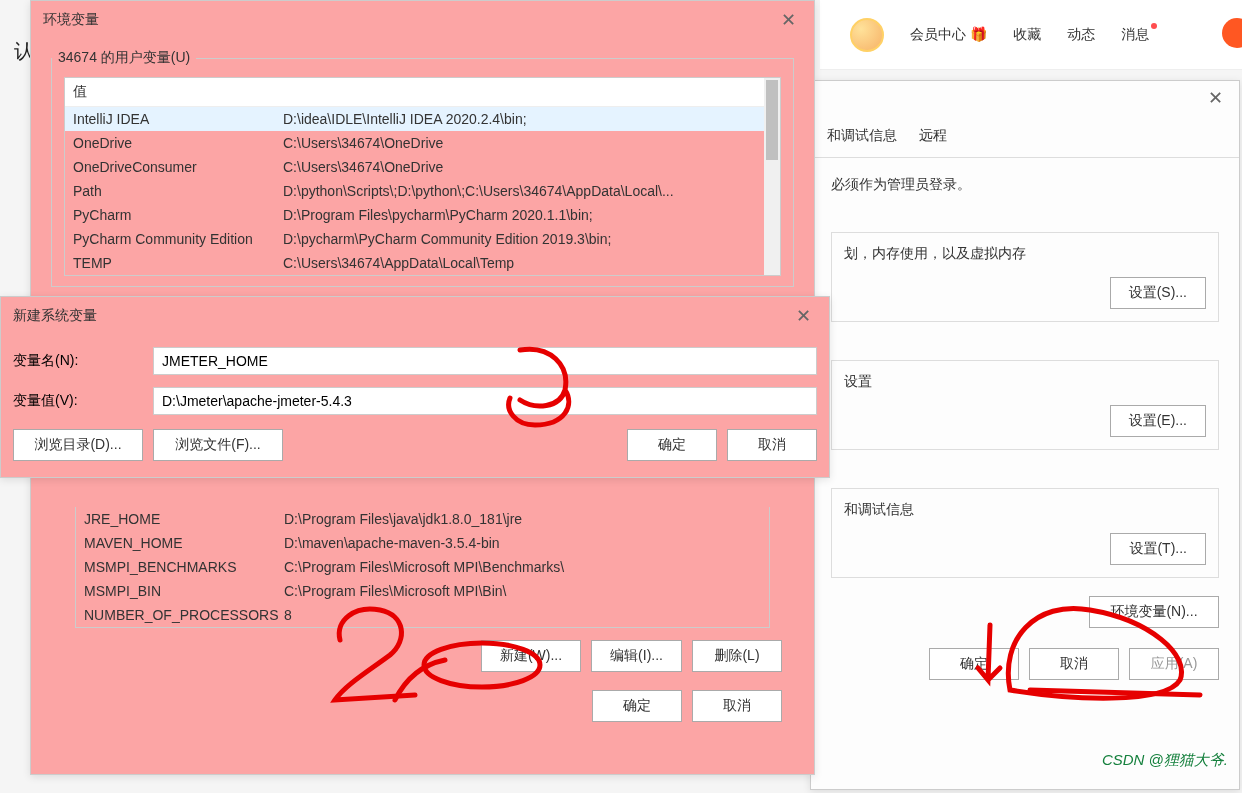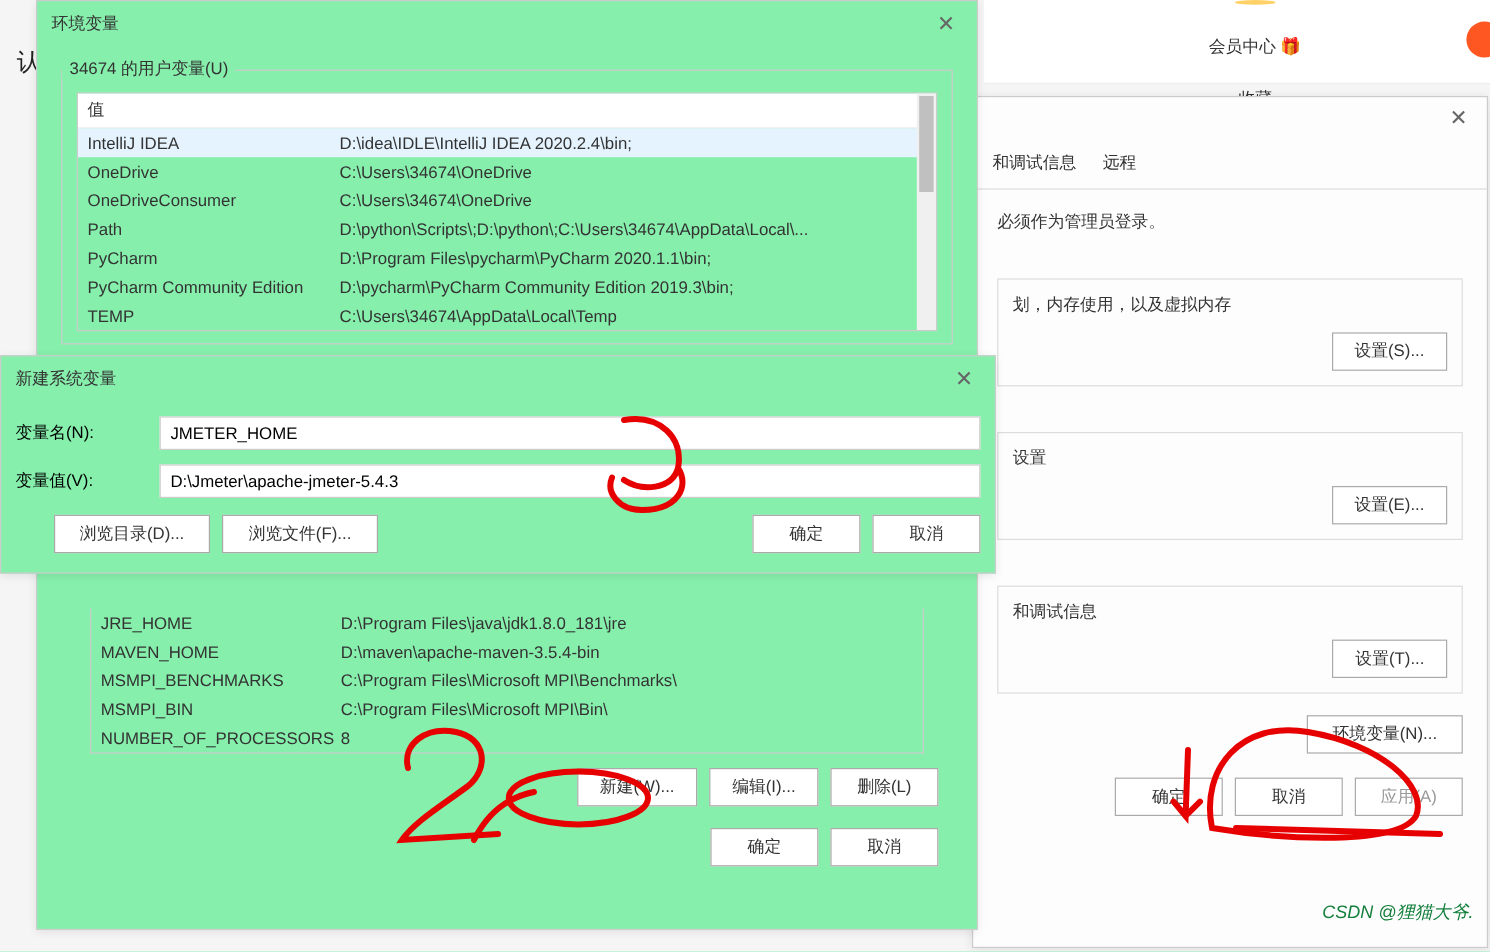--- a/index.html
+++ b/index.html
@@ -1,48 +1,48 @@
 <!DOCTYPE html>
 <html><head>
 <meta charset="utf-8">
 <style>
 * { box-sizing: border-box; margin: 0; padding: 0; font-family: "Microsoft YaHei", "Segoe UI", sans-serif; font-size: 14px; }
 body { background: #f5f5f5; width: 1242px; height: 793px; position: relative; overflow: hidden; }
-.dialog { position: absolute; background: #86efac; border: 1px solid #ccc; box-shadow: 0 2px 8px rgba(0,0,0,0.1); }
+.dialog { position: absolute; background: #fca5a5; border: 1px solid #ccc; box-shadow: 0 2px 8px rgba(0,0,0,0.1); }
 .titlebar { display: flex; justify-content: space-between; align-items: center; padding: 8px 12px; }
 .titlebar .title { color: #333; }
 .close-x { cursor: pointer; color: #666; font-size: 18px; padding: 0 6px; }
 fieldset { border: 1px solid #ccc; margin: 10px 20px; padding: 10px 0; }
 legend { padding: 0 6px; color: #333; }
 .vartable { border: 1px solid #ccc; margin: 0 12px; position: relative; }
 .vartable .header { display: flex; background: #fff; border-bottom: 1px solid #eee; }
 .vartable .header div { padding: 5px 8px; color: #333; }
 .col-name { width: 210px; flex-shrink: 0; }
 .col-val { flex: 1; white-space: nowrap; overflow: hidden; text-overflow: ellipsis; }
 .vartable .row { display: flex; padding: 2px 0; justify-content: flex-end; }
 .vartable .row div { padding: 2px 8px; color: #333; }
 .vartable .row.sel { background: #e5f3ff; }
 .scrollbar { position: absolute; right: 0; top: 0; bottom: 0; width: 16px; background: #f0f0f0; }
 .scrollthumb { background: #c0c0c0; position: absolute; left: 2px; right: 2px; top: 2px; height: 80px; }
 .btn { background: #fff; border: 1px solid #aaa; padding: 6px 18px; cursor: pointer; min-width: 90px; text-align: center; color: #333; }
 .btnrow { display: flex; gap: 10px; justify-content: flex-end; margin: 12px 20px; }
 .btnrow.spread { justify-content: space-between; }
-.formrow { display: flex; align-items: center; margin: 12px 12px; }
+.formrow { display: flex; align-items: center; margin: 12px 12px; gap: 20px; }
 .formrow label { width: 120px; }
 .formrow input { flex: 1; border: 1px solid #ccc; padding: 5px 8px; background: #fff; }
 
 .sysprop { left: 810px; top: 80px; width: 430px; height: 710px; background: #fdfdfd; }
 .tabs { display: flex; gap: 18px; padding: 8px 14px; border-bottom: 1px solid #ddd; }
 .tabs span { color: #333; cursor: pointer; padding: 4px 2px; }
 .syssection { margin: 18px 20px; }
 .syssection p { color: #333; margin-bottom: 14px; }
 .sysbox { border: 1px solid #ddd; padding: 12px; margin-top: 38px; }
 .sysbox .r { display: flex; justify-content: flex-end; margin-top: 10px; }
 
-.topbar { position: absolute; top: 0; left: 820px; right: 0; height: 70px; background: #fff; border-bottom: 1px solid #eee; display: flex; align-items: center; gap: 26px; padding-left: 30px; flex-direction: column; }
+.topbar { position: absolute; top: 0; left: 820px; right: 0; height: 70px; background: #fff; border-bottom: 1px solid #eee; display: flex; align-items: center; gap: 26px; padding-left: 30px; }
 .avatar { width: 34px; height: 34px; border-radius: 50%; background: radial-gradient(circle at 30% 30%, #ffe29a, #f7b267); border: 2px solid #ffd166; }
 .topbar a { color: #333; text-decoration: none; cursor: pointer; }
 .gift { color: #ff8c00; }
 .badge-circle { width: 30px; height: 30px; border-radius: 50%; background: #ff5722; position: absolute; right: -10px; top: 18px; }
 .reddot { position: relative; }
 .reddot::after { content: ''; position: absolute; top: -3px; right: -8px; width: 6px; height: 6px; background: #ff4d4f; border-radius: 50%; }
 .watermark { position: absolute; bottom: 23px; right: 14px; color: #15803d; font-size: 15px; font-style: italic; pointer-events: none; z-index: 100; }
 
 .anno-svg { position: absolute; top: 0; left: 0; pointer-events: none; z-index: 99; }
 .anno-svg path, .anno-svg circle, .anno-svg ellipse { fill: none; stroke: #e60000; stroke-width: 5; stroke-linecap: round; }
@@ -201,21 +201,21 @@
   <div class="formrow">
     <label>变量名(N):</label>
     <input type="text" value="JMETER_HOME" style="">
   </div>
   <div class="formrow">
     <label>变量值(V):</label>
     <input type="text" value="D:\Jmeter\apache-jmeter-5.4.3" style="">
   </div>
   <div class="btnrow spread" style="margin:14px 12px 16px;">
     <div style="display:flex; gap:10px;">
-      <button class="btn" style="min-width:130px;margin-left:32px;">浏览目录(D)...</button>
+      <button class="btn" style="min-width:130px;">浏览目录(D)...</button>
       <button class="btn" style="min-width:130px;">浏览文件(F)...</button>
     </div>
     <div style="display:flex; gap:10px;">
       <button class="btn">确定</button>
       <button class="btn">取消</button>
     </div>
   </div>
 </div>
 
 <svg class="anno-svg" width="1242" height="793">

